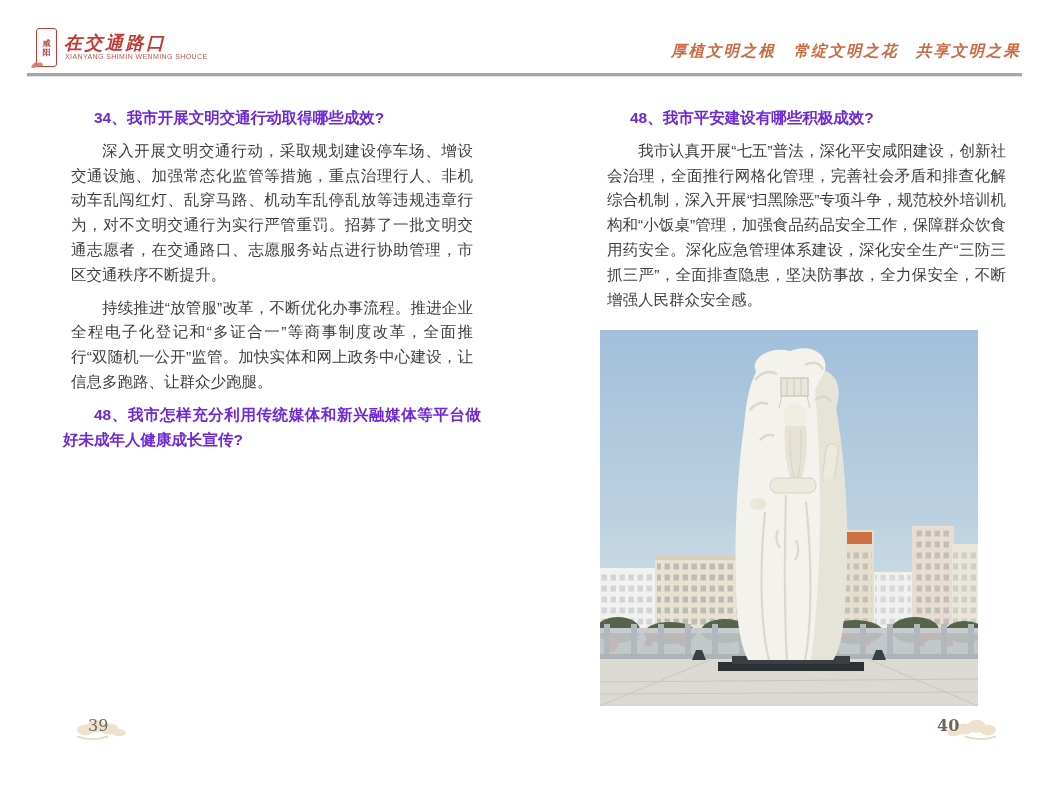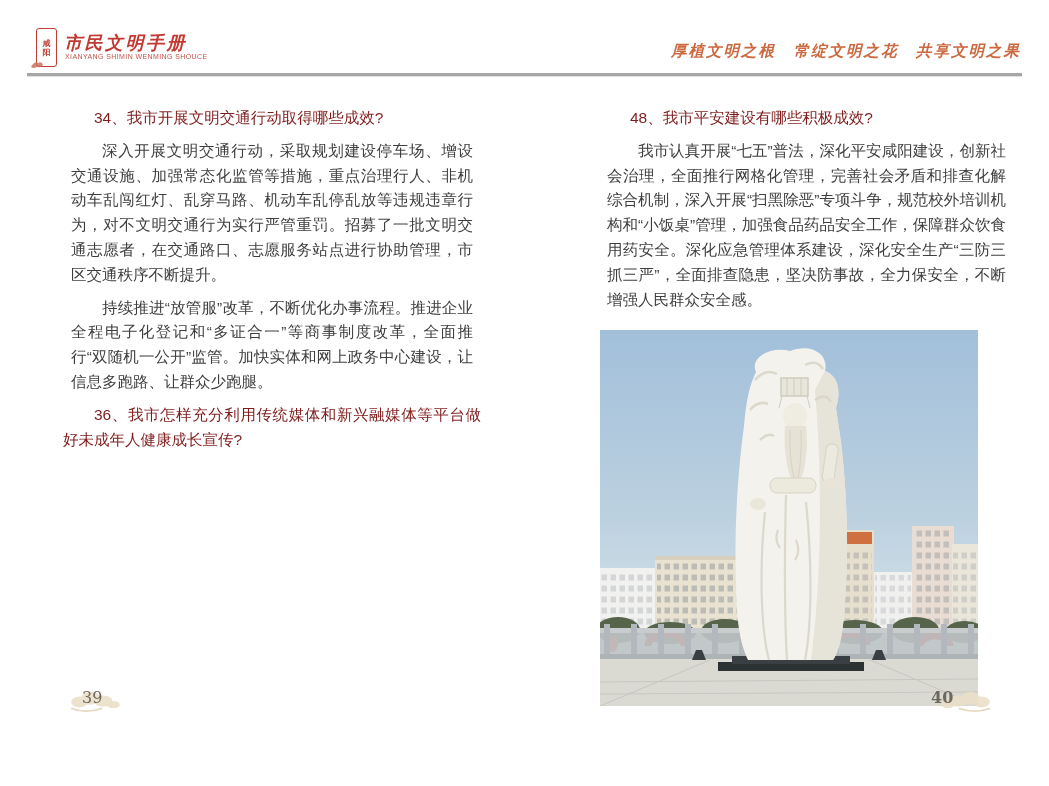--- a/index.html
+++ b/index.html
@@ -35,59 +35,59 @@
   }
   .hdr-rule{
     position:absolute;left:27px;right:27px;top:73px;height:3px;
     background:#a6a6a6;border-bottom:1px solid #e0e0e0;
   }
   
   .col{position:absolute;top:106px;font-size:15.5px;line-height:24.8px;
        text-align:justify;color:#3e3e3e;}
   .col-left{left:63px;width:418px;}
   .col-right{left:599px;width:415px;}
-  .q-heading{color:#7f1d1d;font-weight:normal;text-indent:2em;margin:0;}
+  .q-heading{color:#6d28d9;font-weight:bold;text-indent:2em;margin:0;}
   .q-body{text-indent:2em;margin:8px;}
   
   .photo{position:absolute;left:600px;top:330px;width:378px;height:376px;
          overflow:hidden;}
   .photo svg{display:block;}
   
   .pagenum{
-    position:absolute;top:688px;height:26px;
+    position:absolute;top:716px;height:26px;
     font-family:"DejaVu Serif","Liberation Serif",serif;
-    font-size:16px;color:#6e675b;
+    font-size:16px;color:#6e675b;margin-left:6px;
   }
   .pagenum .num{position:relative;z-index:2;}
   .pn-left{left:82px;}
   .pn-right{left:931px;font-weight:bold;}
   .cloud{position:absolute;z-index:1;top:2px;width:58px;height:22px;opacity:0.9;}
   .pn-left .cloud{left:-16px;}
   .pn-right .cloud{left:6px;transform:scaleX(-1);}
 </style>
 </head>
 <body>
 
 <div class="hdr-seal">
   <span>咸</span>
   <span>阳</span>
 </div>
 <svg class="hdr-seal-swirl" viewBox="0 0 14 9">
   <path d="M1 7 q3 -6 7 -4 q4 -2 5 2 q-2 3 -6 2 q-4 2 -6 0 Z" fill="#c86a52" opacity="0.8"></path>
 </svg>
-<div class="hdr-title">市民文明手册</div>
+<div class="hdr-title">在交通路口</div>
 <div class="hdr-sub">XIANYANG SHIMIN WENMING SHOUCE</div>
 <div class="hdr-slogan">厚植文明之根　常绽文明之花　共享文明之果</div>
 <div class="hdr-rule"></div>
 
 <div class="col col-left">
   <div class="q-heading">34、我市开展文明交通行动取得哪些成效?</div>
   <p class="q-body">深入开展文明交通行动，采取规划建设停车场、增设交通设施、加强常态化监管等措施，重点治理行人、非机动车乱闯红灯、乱穿马路、机动车乱停乱放等违规违章行为，对不文明交通行为实行严管重罚。招募了一批文明交通志愿者，在交通路口、志愿服务站点进行协助管理，市区交通秩序不断提升。</p>
   <p class="q-body">持续推进“放管服”改革，不断优化办事流程。推进企业全程电子化登记和“多证合一”等商事制度改革，全面推行“双随机一公开”监管。加快实体和网上政务中心建设，让信息多跑路、让群众少跑腿。</p>
-  <div class="q-heading">36、我市怎样充分利用传统媒体和新兴融媒体等平台做好未成年人健康成长宣传?</div>
+  <div class="q-heading">48、我市怎样充分利用传统媒体和新兴融媒体等平台做好未成年人健康成长宣传?</div>
 </div>
 
 <div class="col col-right">
   <div class="q-heading">48、我市平安建设有哪些积极成效?</div>
   <p class="q-body">我市认真开展“七五”普法，深化平安咸阳建设，创新社会治理，全面推行网格化管理，完善社会矛盾和排查化解综合机制，深入开展“扫黑除恶”专项斗争，规范校外培训机构和“小饭桌”管理，加强食品药品安全工作，保障群众饮食用药安全。深化应急管理体系建设，深化安全生产“三防三抓三严”，全面排查隐患，坚决防事故，全力保安全，不断增强人民群众安全感。</p>
 </div>
 
 <div class="photo">
 <svg width="378" height="376" viewBox="0 0 378 376" xmlns="http://www.w3.org/2000/svg">
   <defs>

